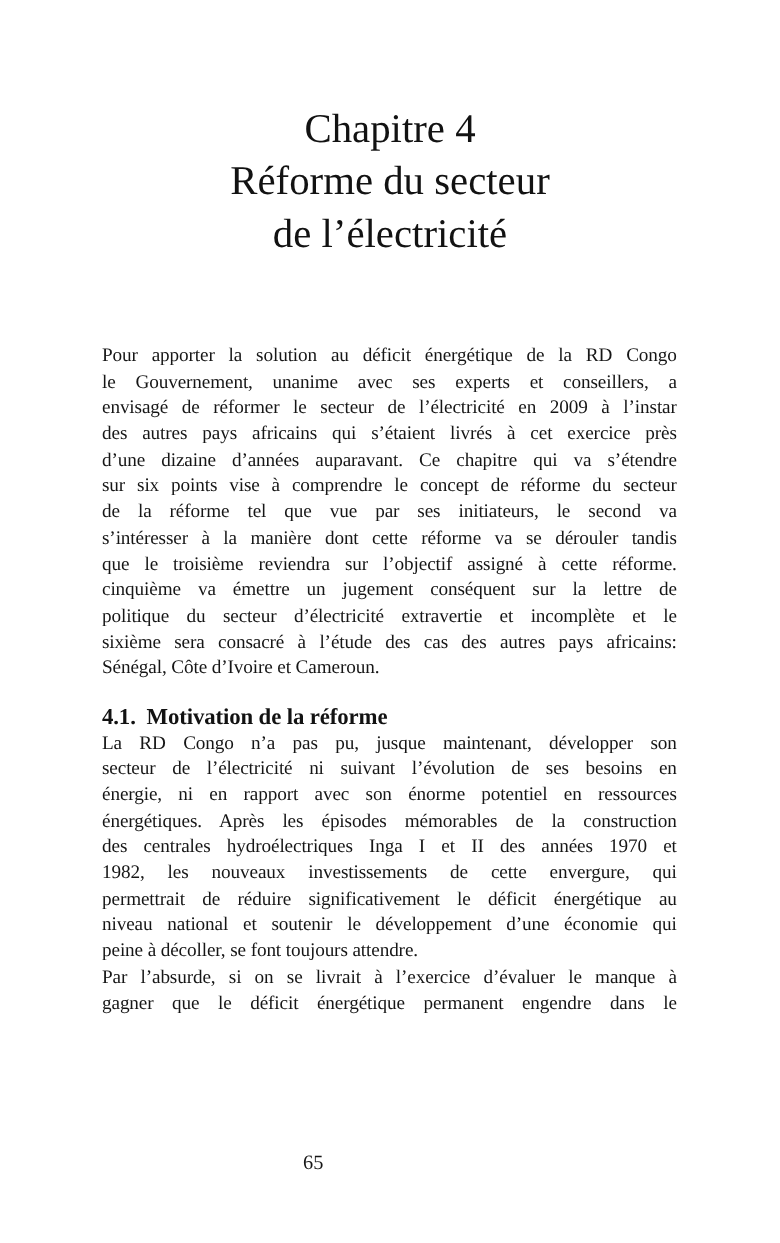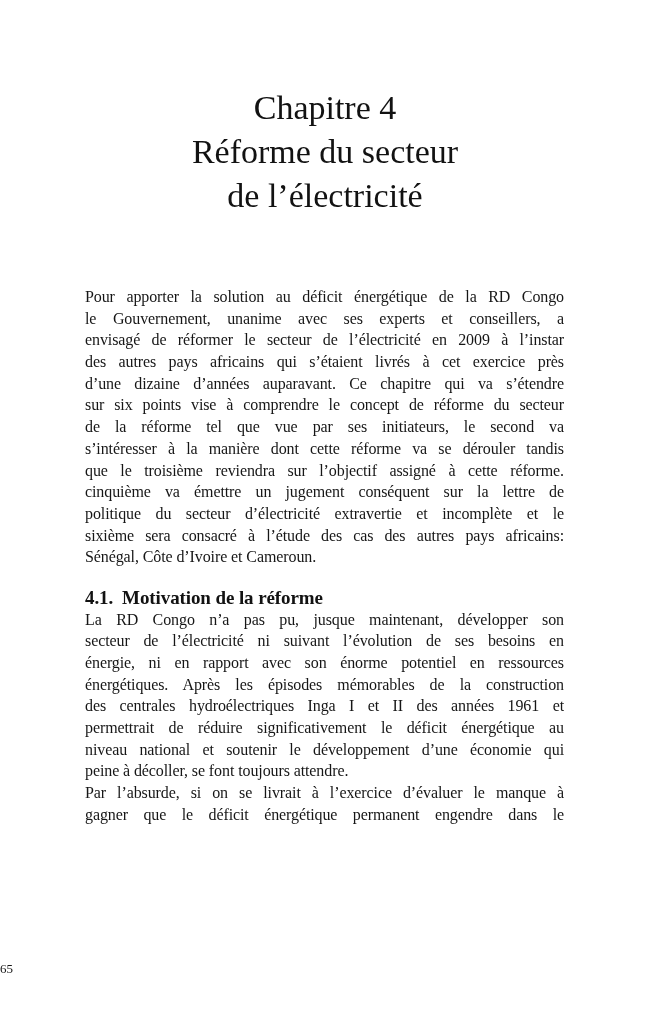--- a/index.html
+++ b/index.html
@@ -53,21 +53,22 @@
     font-size: 19px;
     line-height: 21.7px;
     color: #121212;
   }
   .section-heading .hnum { margin-right: 9px; }
   .page-number {
     position: absolute;
     top: 959px;
     left: 0;
     width: 522px;
-    font-size: 13px;
+    text-align: center;
+    font-size: 17px;
     line-height: 20px;
     color: #161616;
   }
 </style>
 </head>
 <body>
 
 <div class="page">
 
   <div class="chapter-title">
@@ -96,21 +97,22 @@
 
     <div class="section-heading">
       <span class="hnum">4.1.</span><span class="htext">Motivation de la réforme</span>
     </div>
 
     <div class="paragraph">
         <div class="line">La RD Congo n’a pas pu, jusque maintenant, développer son</div>
         <div class="line">secteur de l’électricité ni suivant l’évolution de ses besoins en</div>
         <div class="line">énergie, ni en rapport avec son énorme potentiel en ressources</div>
         <div class="line">énergétiques. Après les épisodes mémorables de la construction</div>
-        <div class="line">des centrales hydroélectriques Inga I et II des années 1961 et</div>
+        <div class="line">des centrales hydroélectriques Inga I et II des années 1970 et</div>
+        <div class="line">1982, les nouveaux investissements de cette envergure, qui</div>
         <div class="line">permettrait de réduire significativement le déficit énergétique au</div>
         <div class="line">niveau national et soutenir le développement d’une économie qui</div>
         <div class="line last">peine à décoller, se font toujours attendre.</div>
       </div>
 
     <div class="paragraph">
         <div class="line">Par l’absurde, si on se livrait à l’exercice d’évaluer le manque à</div>
         <div class="line">gagner que le déficit énergétique permanent engendre dans le</div>
       </div>
 

